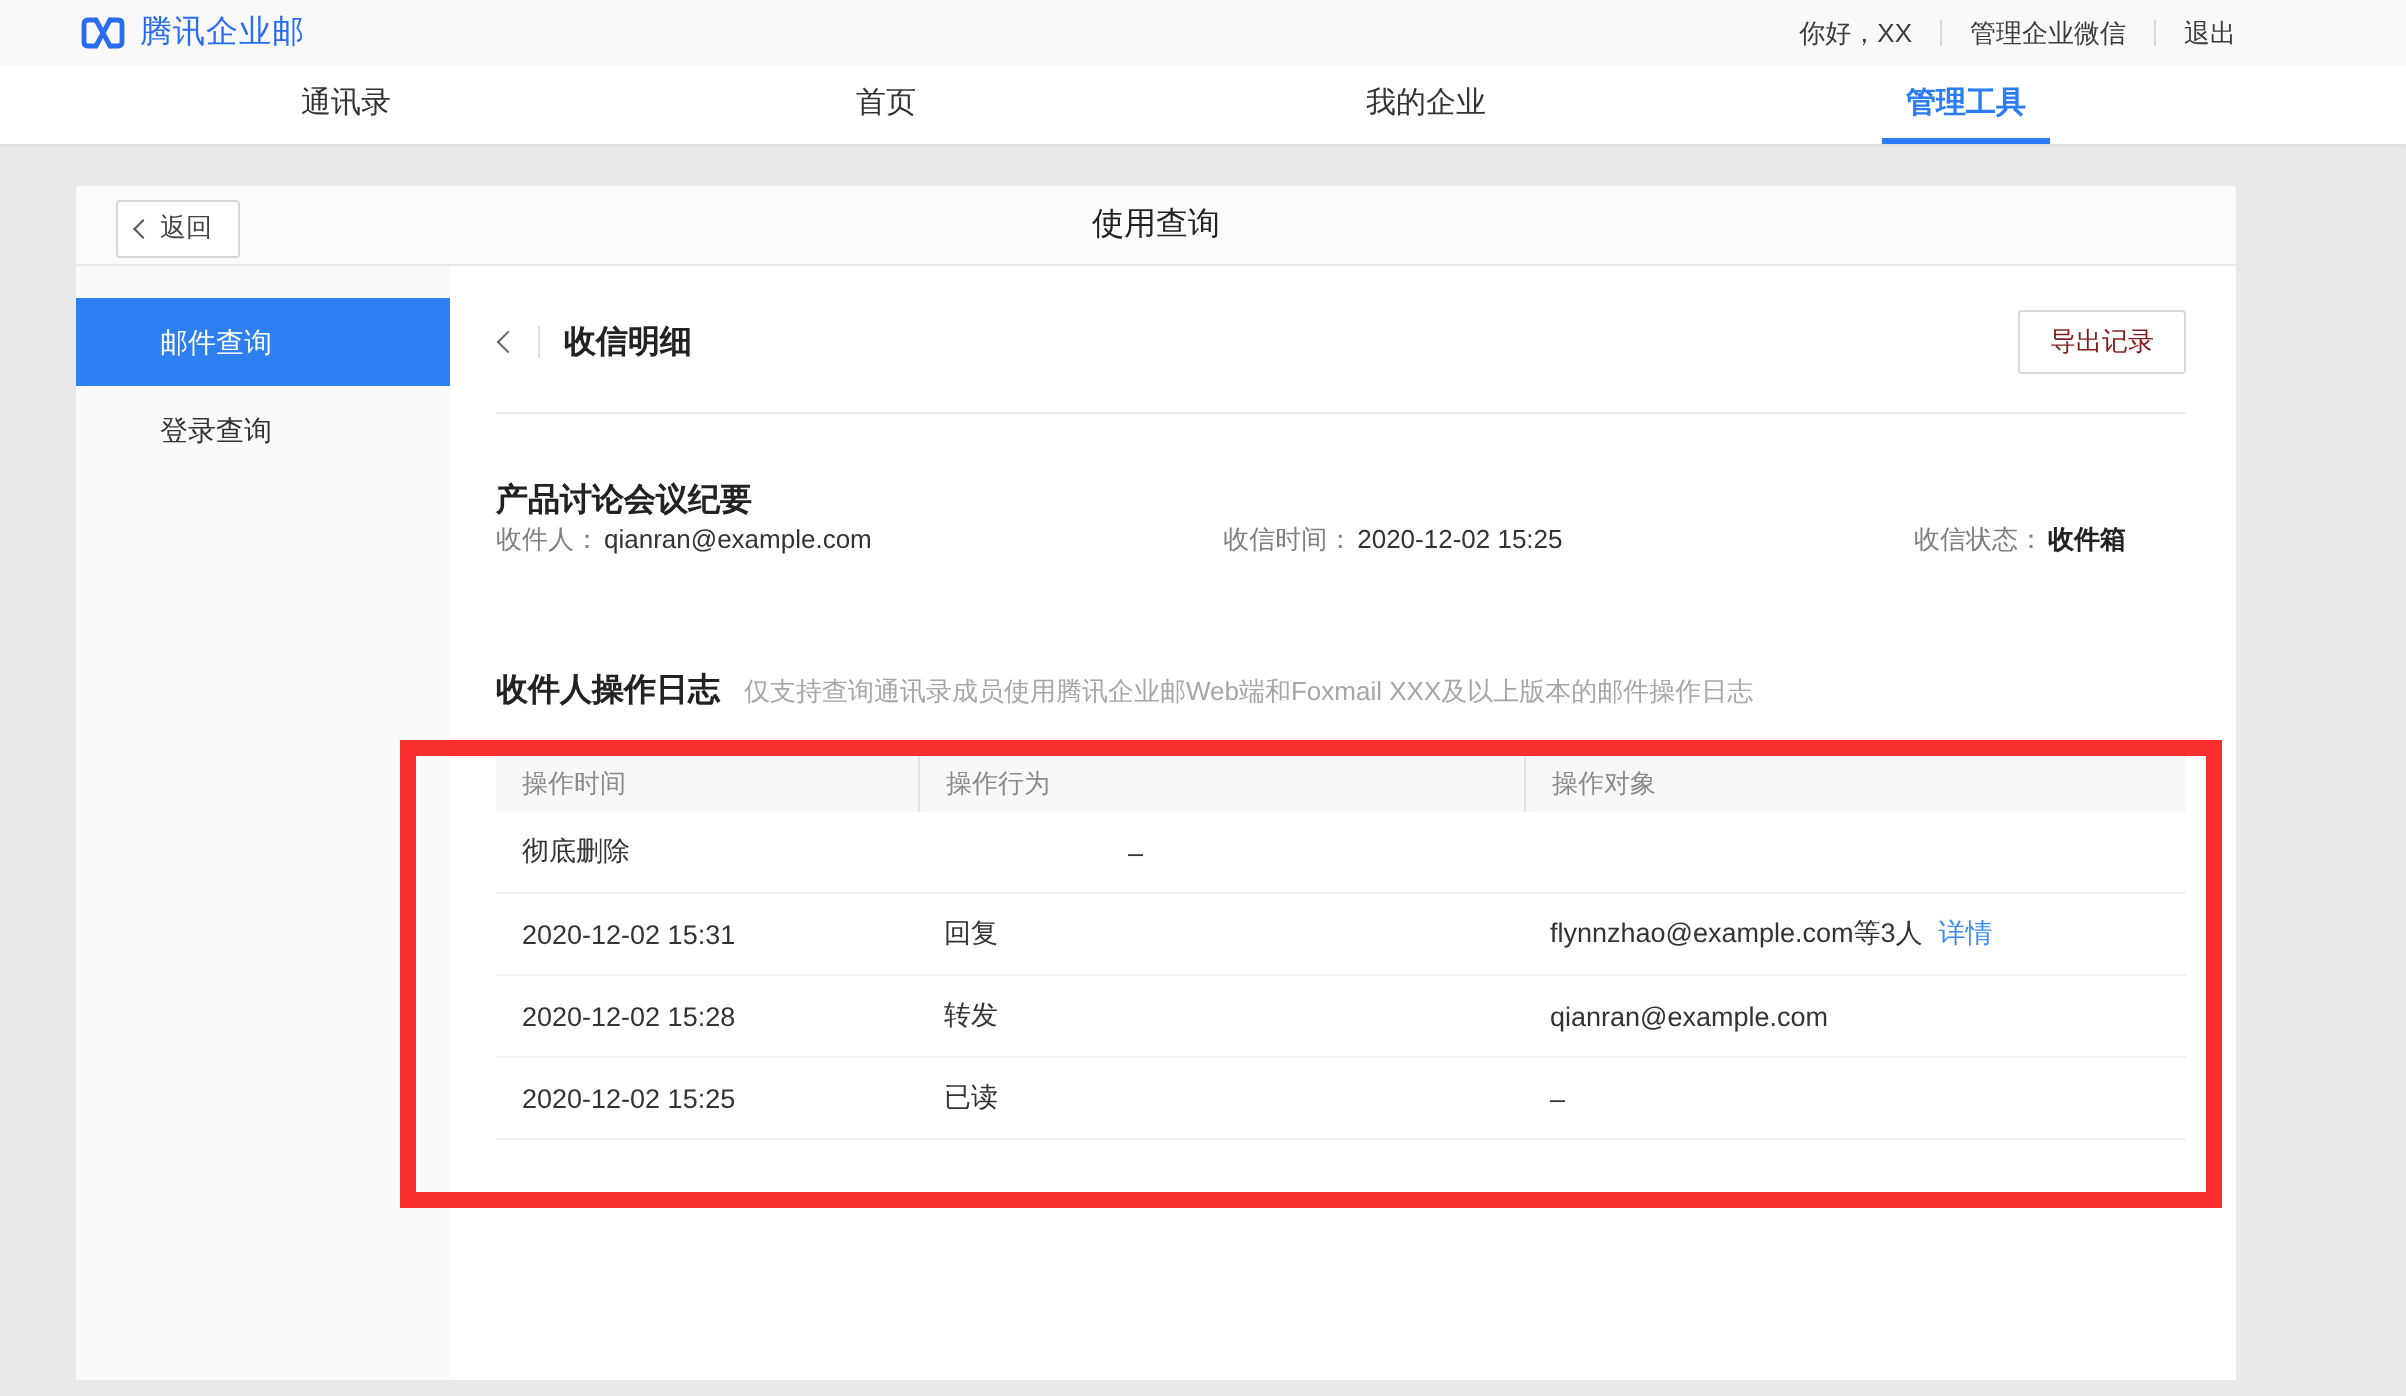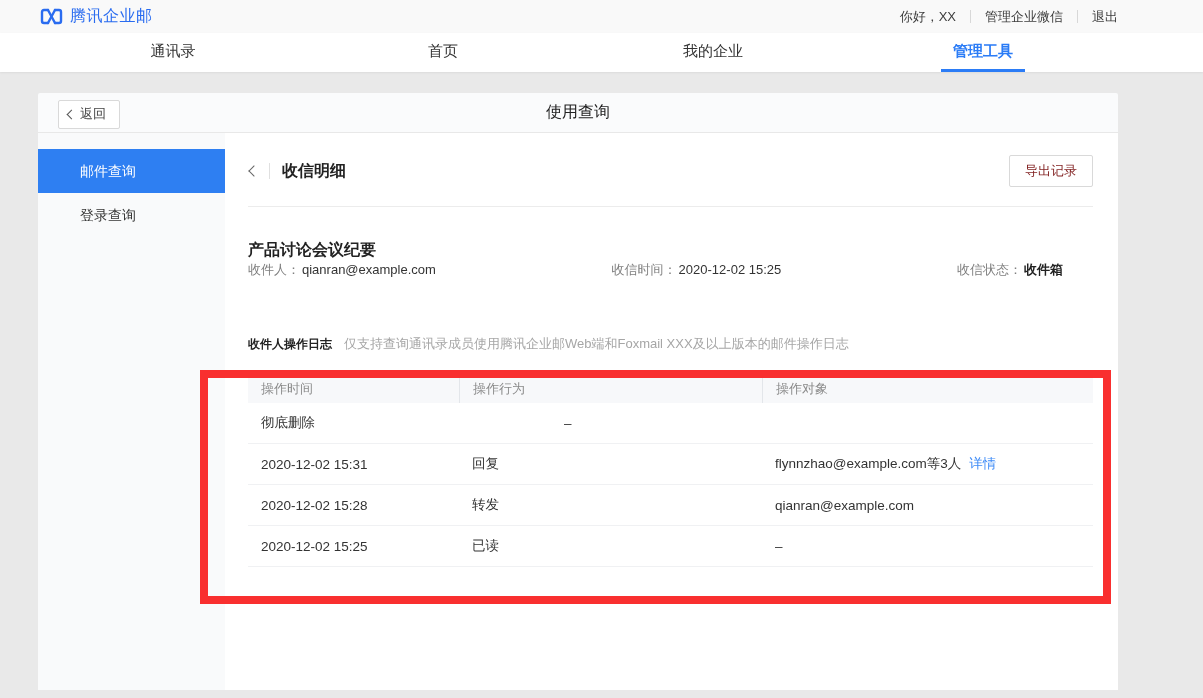--- a/index.html
+++ b/index.html
@@ -79,21 +79,21 @@
     margin-left:auto; background:#fff; border:1px solid #d9d9d9; border-radius:2px;
     padding:6px 15px; font-size:13px; color:#7f1d1d; cursor:pointer;
   }
   .subject { margin-top:33px; font-size:16px; font-weight:700; color:#222; }
   .meta-row { display:flex; font-size:13px;justify-content:space-between; }
   .meta-item { margin-right:30px; }
   .meta-label { color:#7f7f7f; }
   .meta-value { color:#333; margin-left:2px; }
   .meta-item.strong .meta-value { font-weight:700; color:#222; }
   .log-header { margin-top:56px; display:flex; align-items:baseline; }
-  .log-title { font-size:12px; font-weight:700; color:#222; }
+  .log-title { font-size:16px; font-weight:700; color:#222; }
   .log-note { font-size:13px; color:#a6a6a6; margin-left:12px; }
   
   .table { margin-top:22px; width:845px; }
   .t-head { display:flex; height:28px; background:#f7f8fa; align-items:center; }
   .t-head .cell { font-size:13px; color:#8a8a8a; }
   .t-head .cell + .cell { border-left:1px solid #e3e6ea; }
   .cell { padding-left:13px; height:100%; display:flex; align-items:center; }
   .c1 { width:211px; flex-shrink:0; }
   .c2 { width:303px; flex-shrink:0; }
   .c3 { flex:1; }

